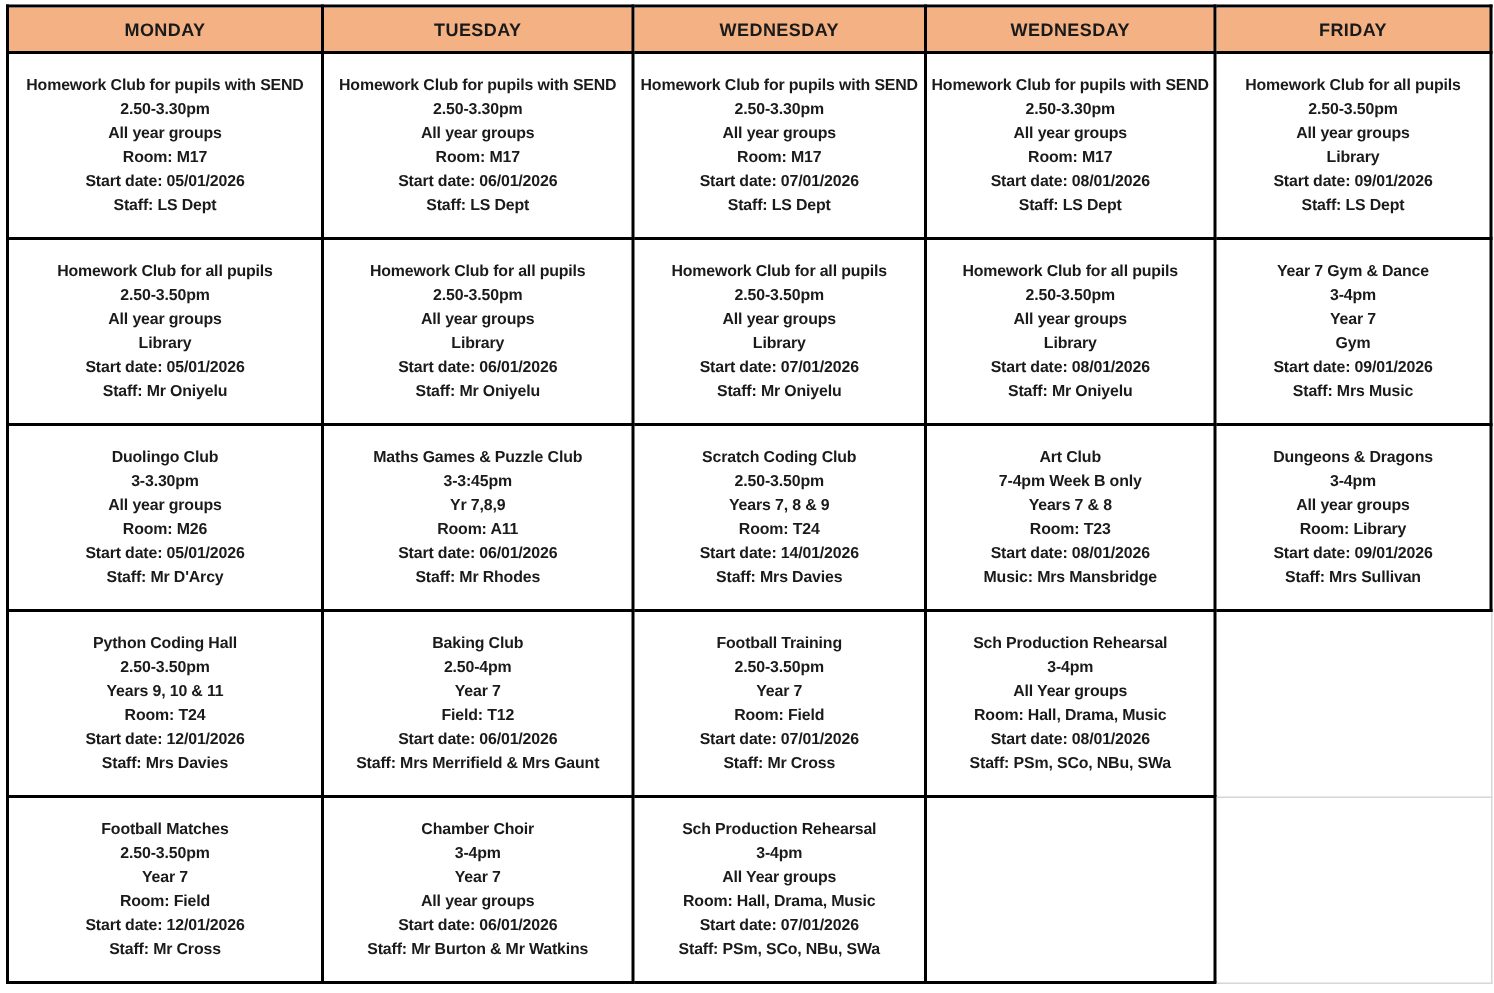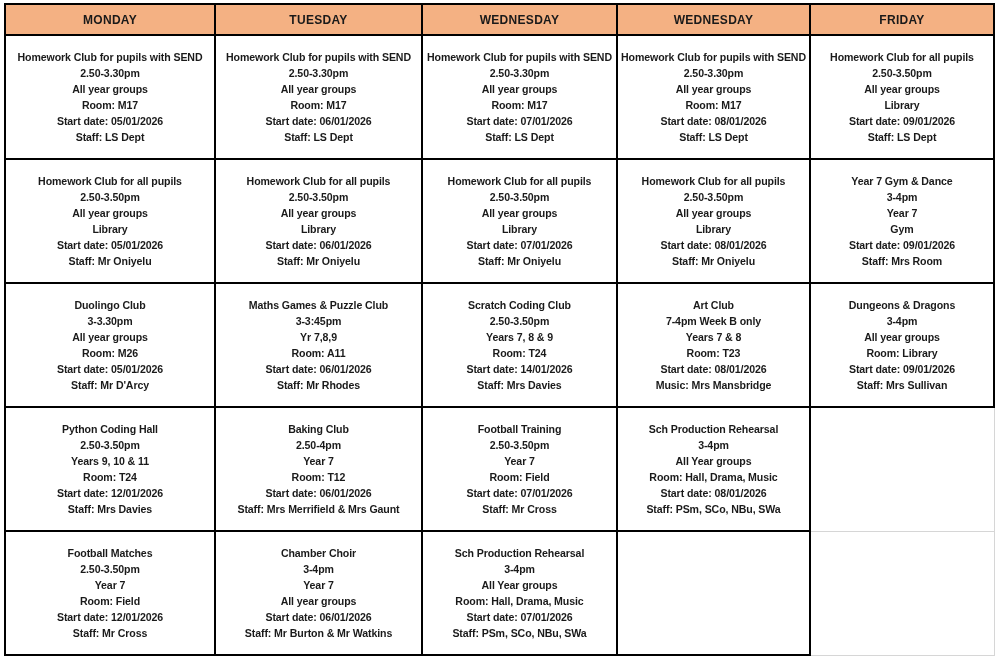--- a/index.html
+++ b/index.html
@@ -161,21 +161,21 @@
             <div class="club-line">Library</div>
             <div class="club-line">Start date: 08/01/2026</div>
             <div class="club-line">Staff: Mr Oniyelu</div>
           </td>
           <td class="club-cell">
             <div class="club-line">Year 7 Gym &amp; Dance</div>
             <div class="club-line">3-4pm</div>
             <div class="club-line">Year 7</div>
             <div class="club-line">Gym</div>
             <div class="club-line">Start date: 09/01/2026</div>
-            <div class="club-line">Staff: Mrs Room</div>
+            <div class="club-line">Staff: Mrs Music</div>
           </td>
         </tr>
         <tr class="data-row">
           <td class="club-cell">
             <div class="club-line">Duolingo Club</div>
             <div class="club-line">3-3.30pm</div>
             <div class="club-line">All year groups</div>
             <div class="club-line">Room: M26</div>
             <div class="club-line">Start date: 05/01/2026</div>
             <div class="club-line">Staff: Mr D'Arcy</div>
@@ -219,21 +219,21 @@
             <div class="club-line">2.50-3.50pm</div>
             <div class="club-line">Years 9, 10 &amp; 11</div>
             <div class="club-line">Room: T24</div>
             <div class="club-line">Start date: 12/01/2026</div>
             <div class="club-line">Staff: Mrs Davies</div>
           </td>
           <td class="club-cell">
             <div class="club-line">Baking Club</div>
             <div class="club-line">2.50-4pm</div>
             <div class="club-line">Year 7</div>
-            <div class="club-line">Room: T12</div>
+            <div class="club-line">Field: T12</div>
             <div class="club-line">Start date: 06/01/2026</div>
             <div class="club-line">Staff: Mrs Merrifield &amp; Mrs Gaunt</div>
           </td>
           <td class="club-cell">
             <div class="club-line">Football Training</div>
             <div class="club-line">2.50-3.50pm</div>
             <div class="club-line">Year 7</div>
             <div class="club-line">Room: Field</div>
             <div class="club-line">Start date: 07/01/2026</div>
             <div class="club-line">Staff: Mr Cross</div>

